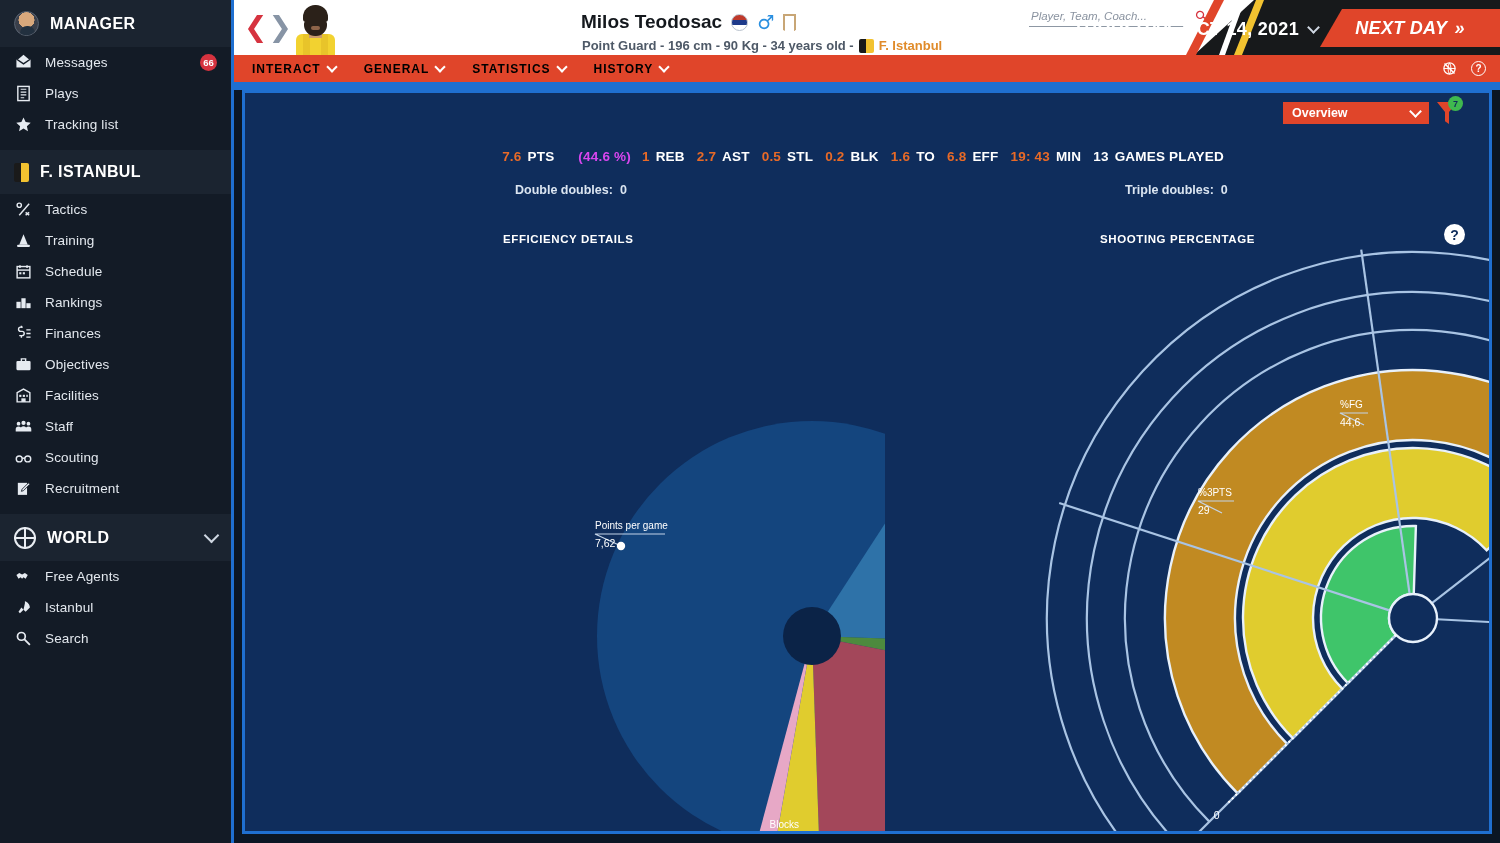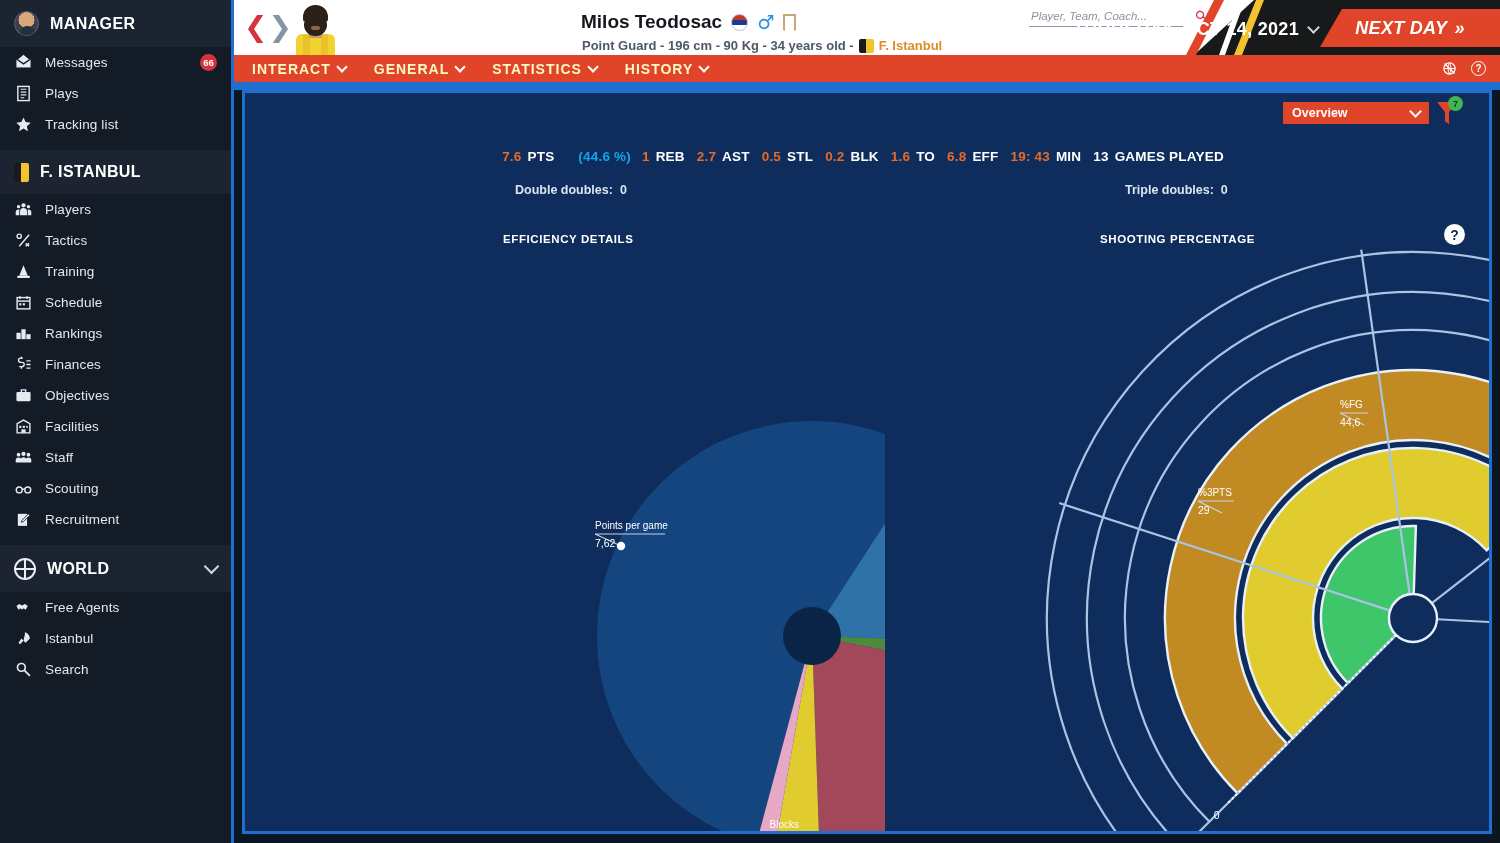--- a/index.html
+++ b/index.html
@@ -140,21 +140,21 @@
     display:flex; align-items:center; justify-content:center; gap:7px; letter-spacing:.3px;
     clip-path: polygon(22px 0, 180px 0, 180px 38px, 0 38px);
   }
 
   
   .navbar{
     position:relative; height:27px; background:#e0452a; display:flex; align-items:center;
     padding-left:18px; gap:28px;
   }
   .navitem{
-    color:#fef9c3; font-size:14px; font-weight:bold; letter-spacing:1px;
+    color:#000000; font-size:12px; font-weight:bold; letter-spacing:1px;
     display:flex; align-items:center; gap:7px; cursor:pointer;
   }
   .navitem .chev-down{ margin:0; margin-top:-4px; width:8px;height:8px;border-width:2px;border-color:#ffffff;}
   .navright{ margin-left:auto; display:flex; align-items:center; gap:14px; padding-right:14px;}
   .nb-ico{ width:15px;height:15px; color:#fff; }
   .nb-ico svg{ width:15px;height:15px; fill:#ffffff;}
 
   
   .bluestrip{ height:8px; background:#1f6fd0; }
   .contentframe{
@@ -184,21 +184,21 @@
     background:#3fb84f; color:#0f2d5c; font-size:9px; font-weight:bold;
     display:flex;align-items:center;justify-content:center;
   }
 
   .statline{
     position:absolute; left:0; right:0; top:56px;
     text-align:center; font-size:13.5px; font-weight:bold; letter-spacing:.2px;
     color:#ffffff;
   }
   .statline .v{ color:#e86a27; }
-  .statline .pct{ color:#0ea5e9;margin-left:14px; }
+  .statline .pct{ color:#d946ef;margin-left:14px; }
   .statline span{ margin:0 1px; }
   .statline .grp{ margin-right:9px; white-space:nowrap; }
 
   .dd-row{ position:absolute; left:0; right:0; top:90px; height:20px; }
   .dd-left{
     position:absolute; left:270px; color:#dbe5f1; font-size:12.5px; font-weight:bold;
   }
   .dd-right{
     position:absolute; left:880px; color:#dbe5f1; font-size:12.5px; font-weight:bold;
   }
@@ -264,32 +264,20 @@
       <span class="nav-label">Tracking list</span>
     </div>
 
     <div class="nav-gap"></div>
 
     <div class="side-head team">
       <div class="team-badge"></div>
       <div class="side-head-title">F. ISTANBUL</div>
     </div>
 
-    <div class="nav-item">
-      <span class="nav-ico">
-        <svg viewBox="0 0 24 24">
-            <circle cx="12" cy="6" r="3" fill="#e6ebf1"></circle>
-            <circle cx="5" cy="8" r="2.4" fill="#e6ebf1"></circle>
-            <circle cx="19" cy="8" r="2.4" fill="#e6ebf1"></circle>
-            <path d="M7 20v-5a5 5 0 0110 0v5z" fill="#e6ebf1"></path>
-            <path d="M1 20v-4a4 4 0 014-4h1v8zM23 20v-4a4 4 0 00-4-4h-1v8z" fill="#e6ebf1"></path>
-          </svg>
-      </span>
-      <span class="nav-label">Players</span>
-    </div>
 
     <div class="nav-item">
       <span class="nav-ico">
         <svg viewBox="0 0 24 24">
             <circle cx="6" cy="6" r="3" fill="none" stroke="#e6ebf1" stroke-width="2"></circle>
             <path d="M20 4L6 20" stroke="#e6ebf1" stroke-width="2"></path>
             <path d="M15 16l5 4M20 16l-5 4" stroke="#e6ebf1" stroke-width="2"></path>
           </svg>
       </span>
       <span class="nav-label">Tactics</span>

